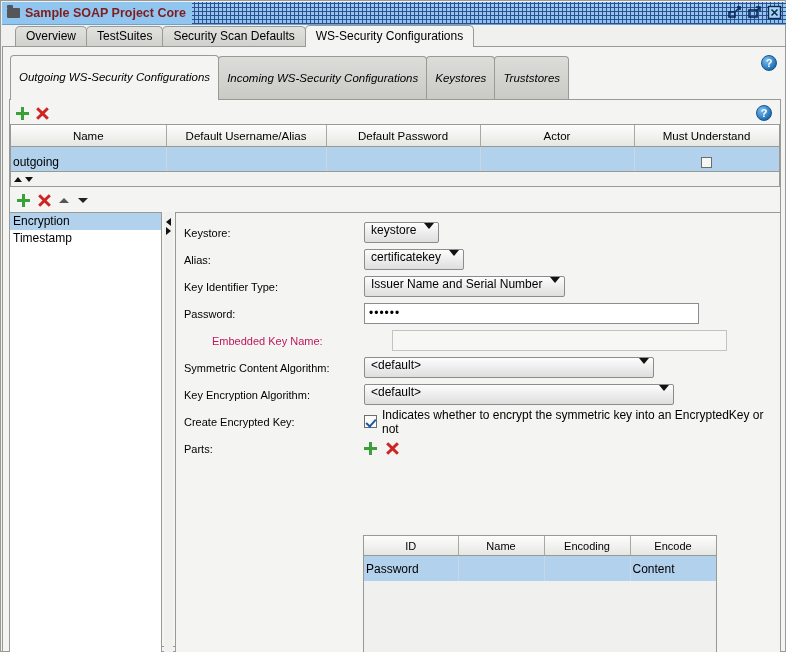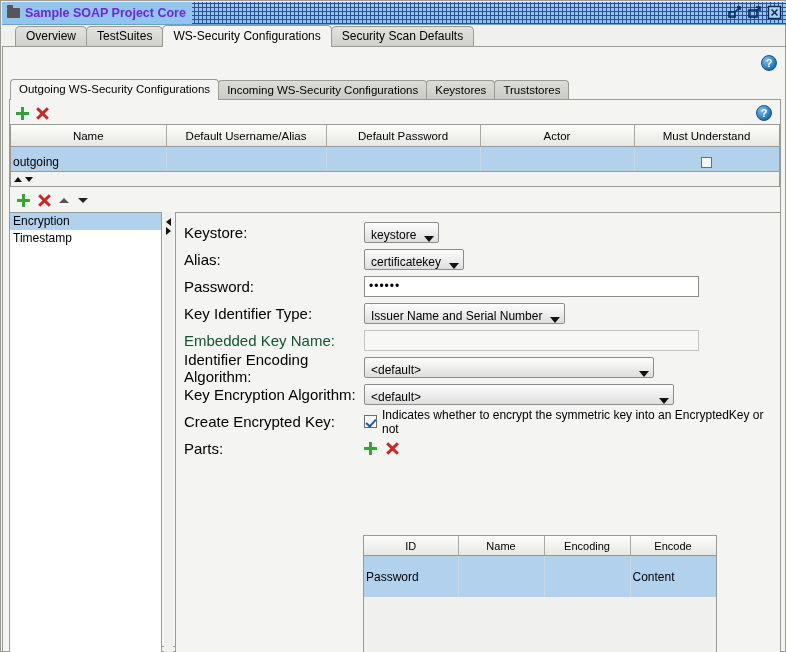--- a/index.html
+++ b/index.html
@@ -29,21 +29,21 @@
   }
   .tb-left{display:flex;align-items:center;background:#8fc5ef;padding-right:6px;height:100%;}
   .tb-folder{
     width:13px;height:10px;margin:0 5px 0 5px;background:#55565a;
     border-radius:1px;position:relative;flex:0 0 auto;
   }
   .tb-folder:before{
     content:"";position:absolute;left:0;top:-3px;width:6px;height:3px;
     background:#55565a;border-radius:1px 1px 0 0;
   }
-  .tb-title{font-weight:bold;font-size:12.5px;color:#6d28d9;white-space:nowrap;}
+  .tb-title{font-weight:bold;font-size:12.5px;color:#7f1d1d;white-space:nowrap;}
   .tb-btns{position:absolute;right:4px;top:3px;display:flex;gap:5px;align-items:center;}
   .tb-btn{width:15px;height:15px;position:relative;cursor:pointer;}
   .tb-btn svg{display:block;}
   
   .otabs{
     position:absolute;left:9px;top:24px;width:784px;height:22px;
     display:flex;align-items:flex-end;padding-left:5px;box-sizing:border-box;
   }
   .otab{
     height:20px;line-height:19px;padding:0 10px;margin-right:-1px;
@@ -66,24 +66,24 @@
     color:#fff;font-size:11px;font-weight:bold;line-height:15px;text-align:center;
     cursor:pointer;box-sizing:border-box;
   }
   .help-row1{position:absolute;right:8px;top:8px;}
   
   .itabs{
     position:absolute;left:7px;top:32px;width:770px;height:21px;
     display:flex;align-items:flex-end;box-sizing:border-box;
   }
   .itab{
-    height:19px;line-height:18px;padding:0 8px;margin-right:-1px;
+    height:19px;line-height:18px;padding:12px 8px;margin-right:-1px;
     background:linear-gradient(#dcdcd8,#c9c9c5);
     border:1px solid #9a9a94;border-bottom:none;border-radius:4px 4px 0 0;
-    font-size:11.5px;white-space:nowrap;cursor:pointer;
+    font-size:11.5px;white-space:nowrap;cursor:pointer;font-style:italic;
   }
   .itab.sel{background:#f4f4f2;height:20px;line-height:19px;position:relative;z-index:3;}
   .ipanel{
     position:absolute;left:6px;top:52px;width:772px;height:548px;
     border:1px solid #9a9a94;background:#f4f4f2;box-sizing:border-box;
   }
   
   .tbar{display:flex;align-items:center;gap:7px;height:20px;padding-left:6px;}
   .ic-plus{width:13px;height:13px;position:relative;cursor:pointer;flex:0 0 auto;}
   .ic-plus:before,.ic-plus:after{
@@ -146,27 +146,27 @@
   }
   .sp-arr{width:7px;height:8px;position:relative;cursor:pointer;}
   .sp-arr.l:after{content:"";position:absolute;left:1px;top:0;border-top:4px solid transparent;border-bottom:4px solid transparent;border-right:5px solid #111;}
   .sp-arr.r:after{content:"";position:absolute;left:1px;top:0;border-top:4px solid transparent;border-bottom:4px solid transparent;border-left:5px solid #111;}
   .formpane{
     position:absolute;left:166px;top:0;width:606px;height:474px;
     border:1px solid #9a9a94;background:#f4f4f2;box-sizing:border-box;overflow:hidden;
   }
   
   .frow{display:flex;align-items:center;height:27px;padding-left:8px;}
-  .flabel{width:180px;font-size:15px;flex:0 0 auto;}
-  .flabel.dis{color:#14532d;}
+  .flabel{width:180px;font-size:11px;flex:0 0 auto;}
+  .flabel.dis{color:#be185d;margin-left:28px;}
   .combo{
     height:21px;box-sizing:border-box;
     background:linear-gradient(#fdfdfd,#dedede);
     border:1px solid #8c8c8c;border-radius:2px;
-    display:inline-flex;align-items:flex-end;font-size:12px;
+    display:inline-flex;align-items:flex-start;font-size:12px;
     padding:0 4px 0 6px;cursor:pointer;white-space:nowrap;
   }
   .combo .cval{flex:1 1 auto;}
   .combo .carr{
     margin-left:8px;width:0;height:0;flex:0 0 auto;
     border-left:5px solid transparent;border-right:5px solid transparent;border-top:6px solid #111;
   }
   .combo.wide{width:290px;}
   .combo.wide2{width:310px;}
   .textfield{
@@ -186,21 +186,21 @@
   .partsbox{
     position:absolute;left:354px;top:323px;width:354px;height:124px;
     border:1px solid #9a9a94;background:#f0f0ee;box-sizing:border-box;overflow:hidden;
   }
   table.pgrid{border-collapse:collapse;width:100%;table-layout:fixed;background:#fff;}
   table.pgrid th{
     background:linear-gradient(#fdfdfd,#e6e6e2);
     border-right:1px solid #a9a9a4;border-bottom:1px solid #9a9a94;
     font-weight:normal;font-size:11px;height:17px;text-align:center;
   }
-  table.pgrid td{border-right:1px solid #c9d6e3;height:17px;font-size:12px;padding:12px 2px;white-space:nowrap;overflow:hidden;}
+  table.pgrid td{border-right:1px solid #c9d6e3;height:17px;font-size:12px;padding:4px 2px;white-space:nowrap;overflow:hidden;}
 </style>
 </head>
 <body>
 
 <div class="frame">
 
   <div class="titlebar">
     <div class="tb-left">
       <div class="tb-folder"></div>
       <span class="tb-title">Sample SOAP Project Core</span>
@@ -225,22 +225,22 @@
           <rect x="1.5" y="1.5" width="12" height="12" fill="#a8d2f2" stroke="#0a2a55" stroke-width="1.4"></rect>
           <path d="M4.5 4.5 L10.5 10.5 M10.5 4.5 L4.5 10.5" stroke="#0a2a55" stroke-width="1.6"></path>
         </svg>
       </div>
     </div>
   </div>
 
   <div class="otabs">
     <div class="otab">Overview</div>
     <div class="otab">TestSuites</div>
+    <div class="otab">Security Scan Defaults</div>
     <div class="otab sel">WS-Security Configurations</div>
-    <div class="otab">Security Scan Defaults</div>
   </div>
 
   <div class="opanel">
 
     <div class="help help-row1">?</div>
 
     <div class="itabs">
       <div class="itab sel">Outgoing WS-Security Configurations</div>
       <div class="itab">Incoming WS-Security Configurations</div>
       <div class="itab">Keystores</div>
@@ -325,40 +325,40 @@
 
         <div class="frow">
           <span class="flabel">Alias:</span>
           <span class="combo">
             <span class="cval">certificatekey</span>
             <span class="carr"></span>
           </span>
         </div>
 
         <div class="frow">
-          <span class="flabel">Password:</span>
-          <span class="textfield" style="width:335px">••••••</span>
-        </div>
-
-        <div class="frow">
           <span class="flabel">Key Identifier Type:</span>
           <span class="combo">
             <span class="cval">Issuer Name and Serial Number</span>
             <span class="carr"></span>
           </span>
         </div>
 
         <div class="frow">
+          <span class="flabel">Password:</span>
+          <span class="textfield" style="width:335px">••••••</span>
+        </div>
+
+        <div class="frow">
           <span class="flabel dis">Embedded Key Name:</span>
           <span class="textfield dis" style="width:335px"></span>
         </div>
 
 
         <div class="frow">
-          <span class="flabel">Identifier Encoding Algorithm:</span>
+          <span class="flabel">Symmetric Content Algorithm:</span>
           <span class="combo wide">
             <span class="cval">&lt;default&gt;</span>
             <span class="carr"></span>
           </span>
         </div>
 
         <div class="frow">
           <span class="flabel">Key Encryption Algorithm:</span>
           <span class="combo wide2">
             <span class="cval">&lt;default&gt;</span>

